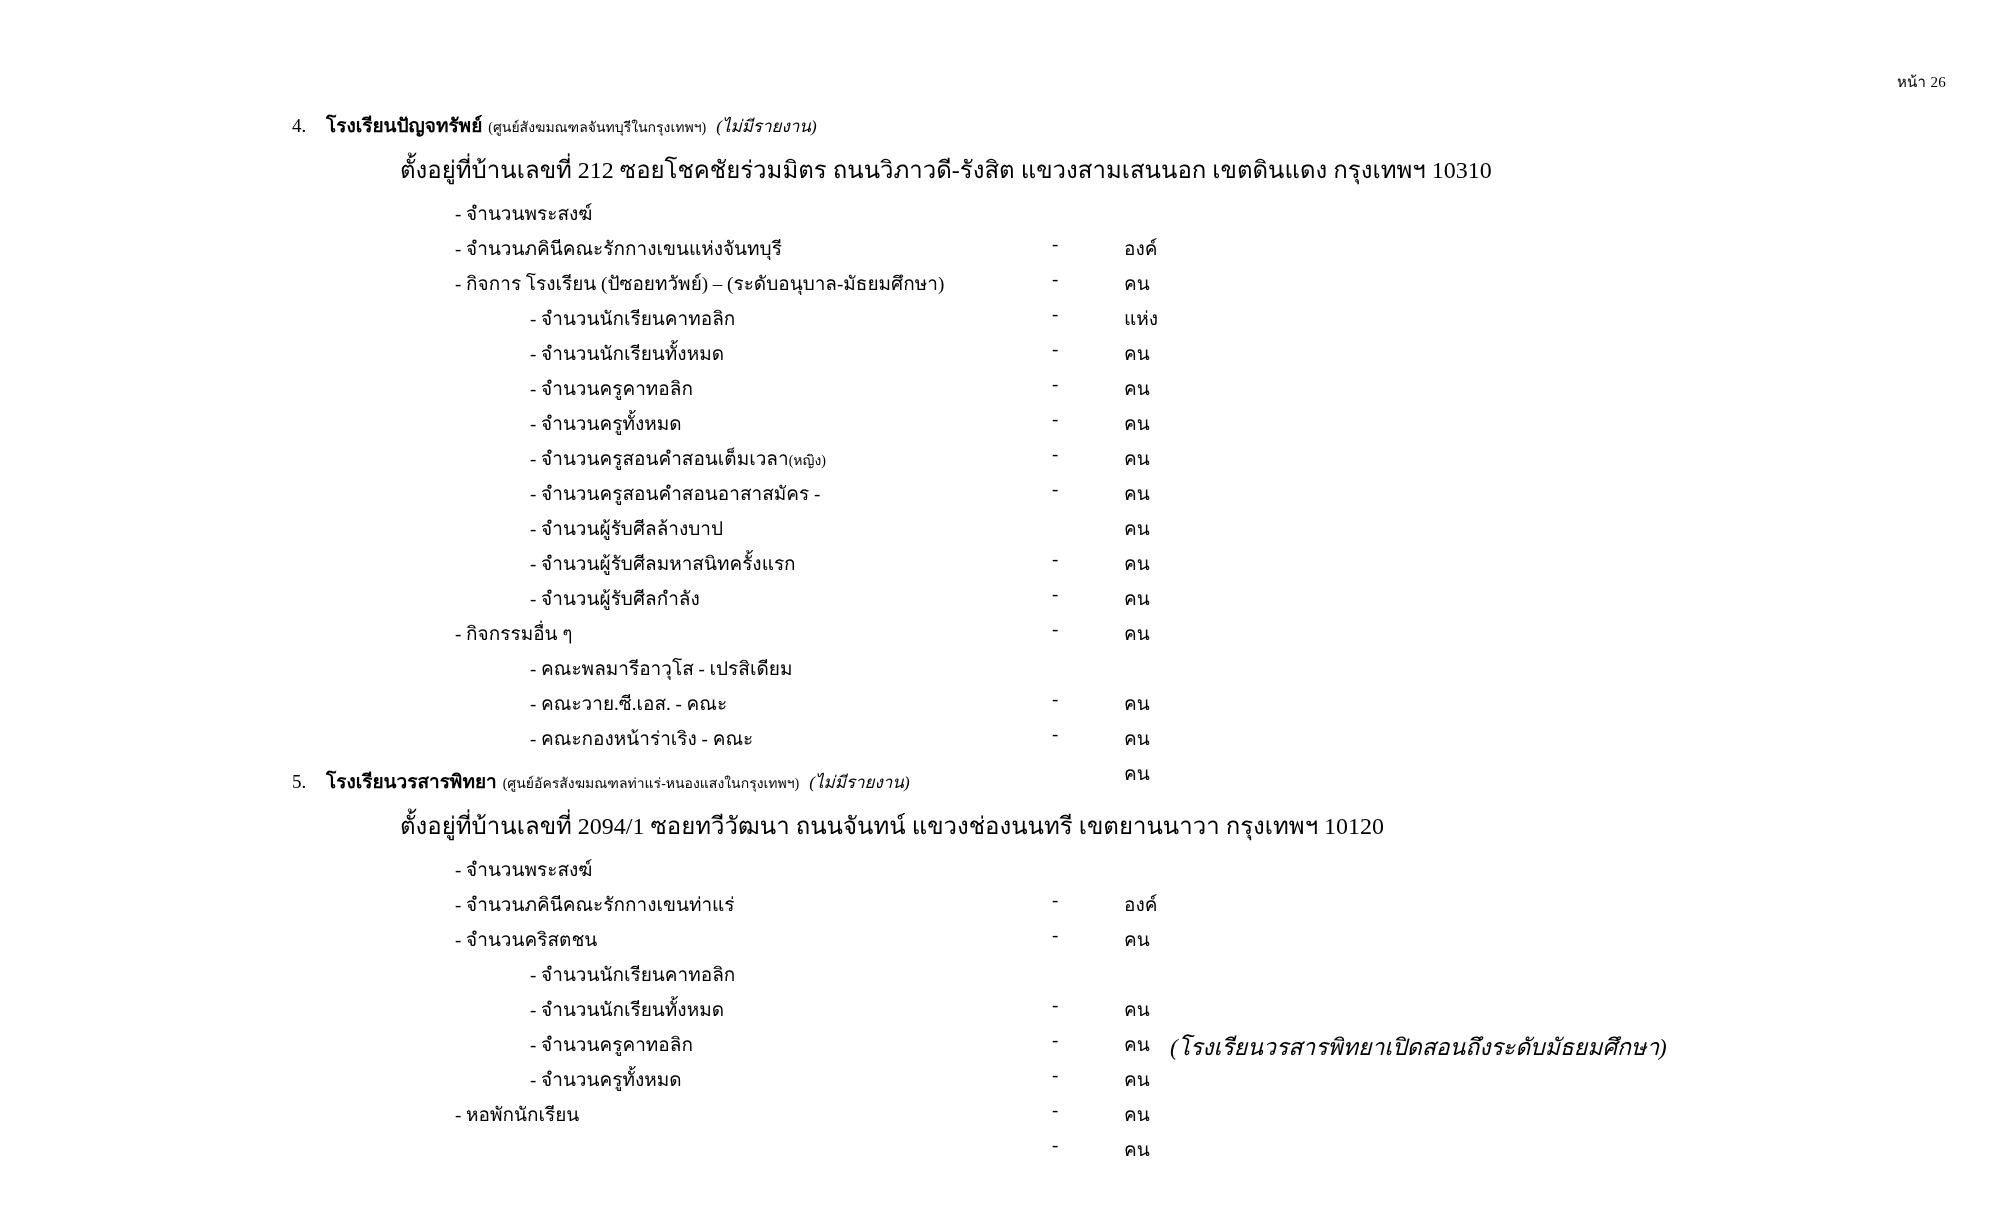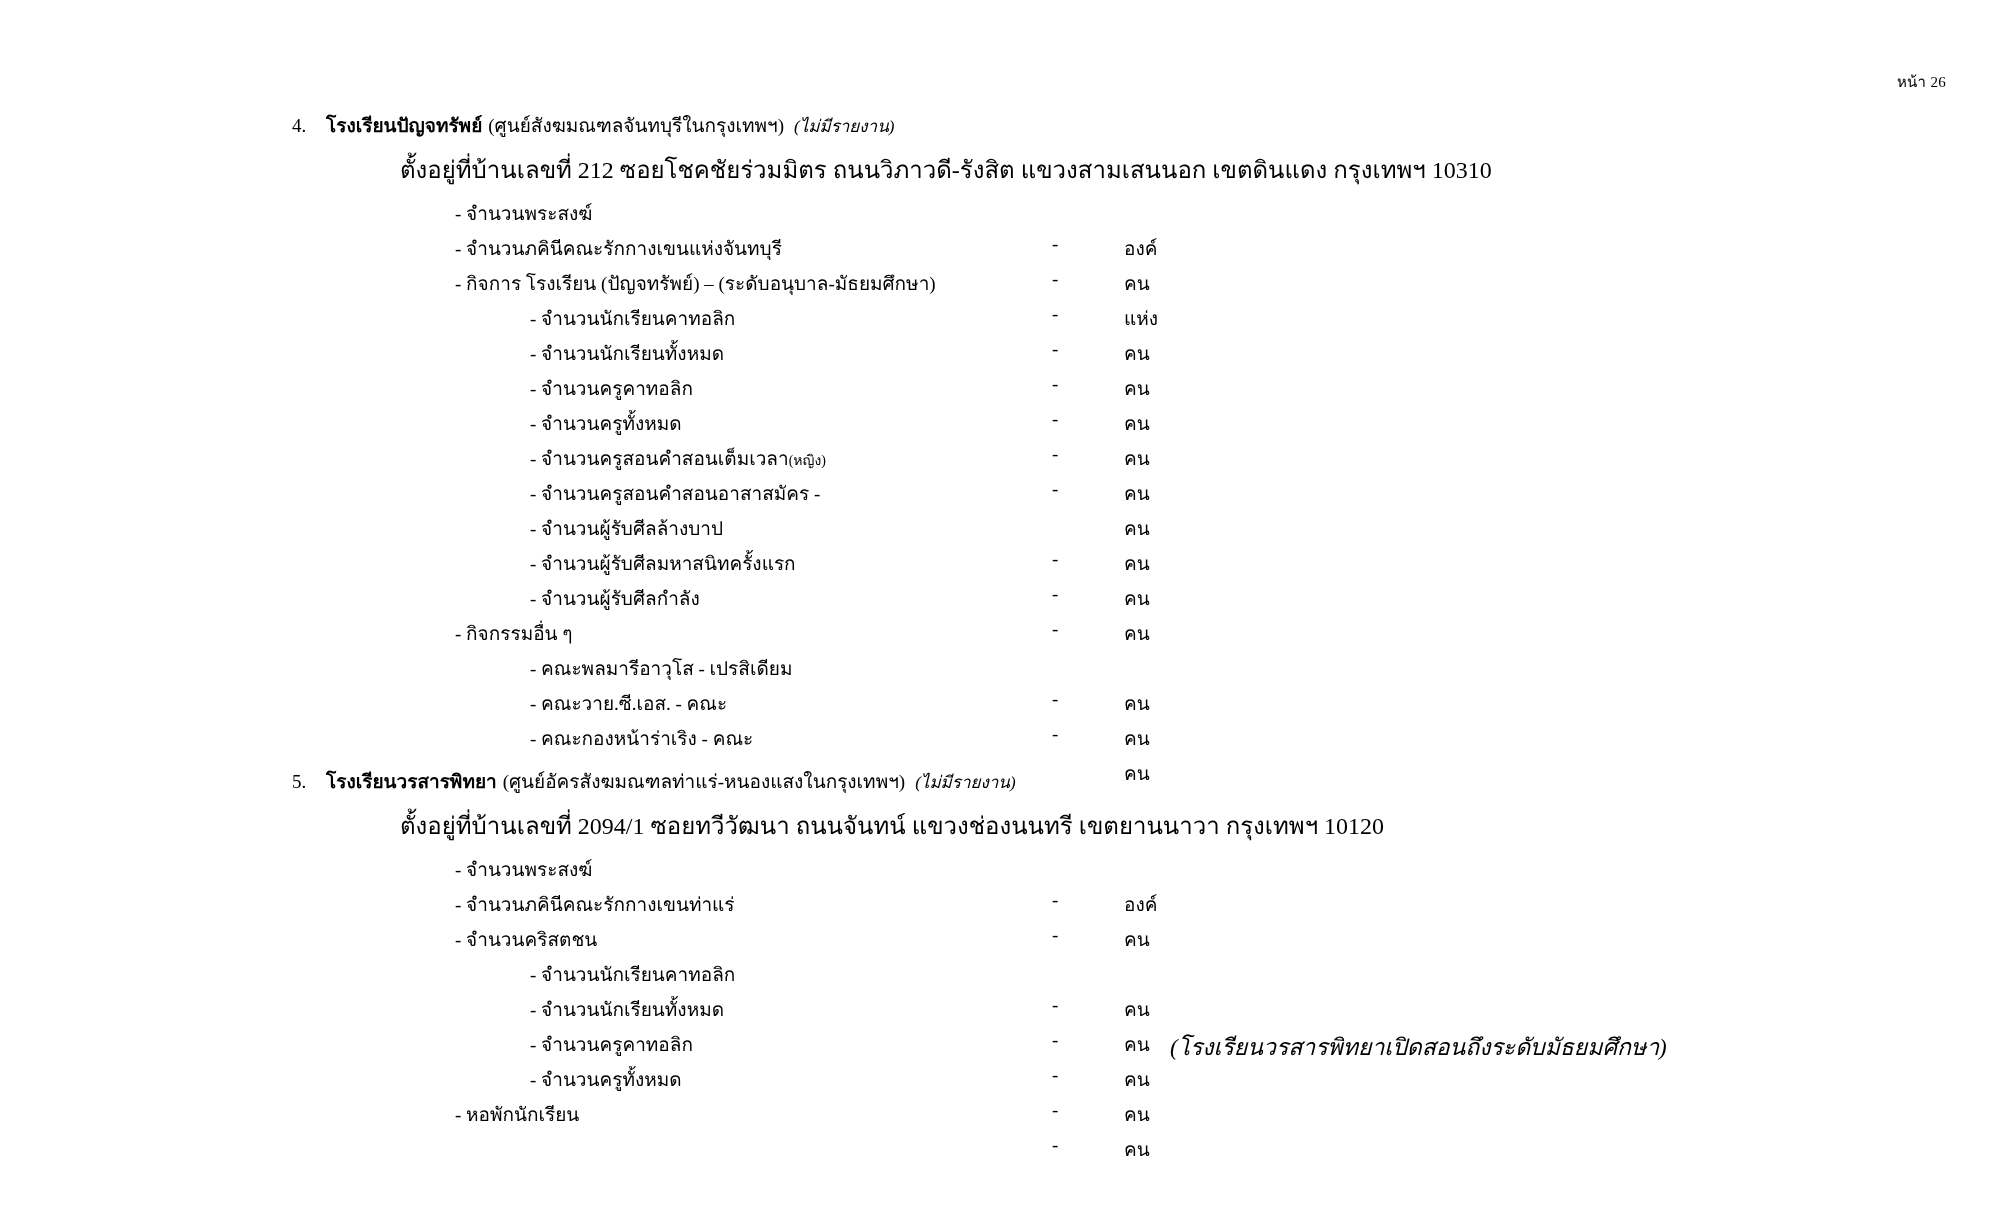--- a/index.html
+++ b/index.html
@@ -47,21 +47,21 @@
   .sec-num {
     width: 34px;
     flex: none;
     font-size: 19px;
   }
   .sec-title {
     font-size: 19px;
     font-weight: bold;
   }
   .sec-title-rest {
-    font-size: 19px;
+    font-size: 14px;
     font-weight: normal;
   }
   .sec-note {
     font-size: 17px;
     font-style: italic;
     margin-left: 10px;
   }
   .address {
     margin-left: 400px;
     font-size: 24px;
@@ -130,21 +130,21 @@
         </div>
         <div class="rowwrap">
           <div class="row lvl1">
               <span class="label">- จำนวนภคินีคณะรักกางเขนแห่งจันทบุรี</span>
             </div>
           <span class="dash-col">-</span>
           <span class="unit-col">คน</span>
         </div>
         <div class="rowwrap">
           <div class="row lvl1">
-              <span class="label">- กิจการ โรงเรียน (ปัญจทรัพย์) – (ระดับอนุบาล-มัธยมศึกษา)</span>
+              <span class="label">- กิจการ โรงเรียน (ปัซอยทวัพย์) – (ระดับอนุบาล-มัธยมศึกษา)</span>
             </div>
           <span class="dash-col">-</span>
           <span class="unit-col">แห่ง</span>
         </div>
         <div class="rowwrap">
           <div class="row lvl2">
               <span class="label">- จำนวนนักเรียนคาทอลิก</span>
             </div>
           <span class="dash-col">-</span>
           <span class="unit-col">คน</span>

